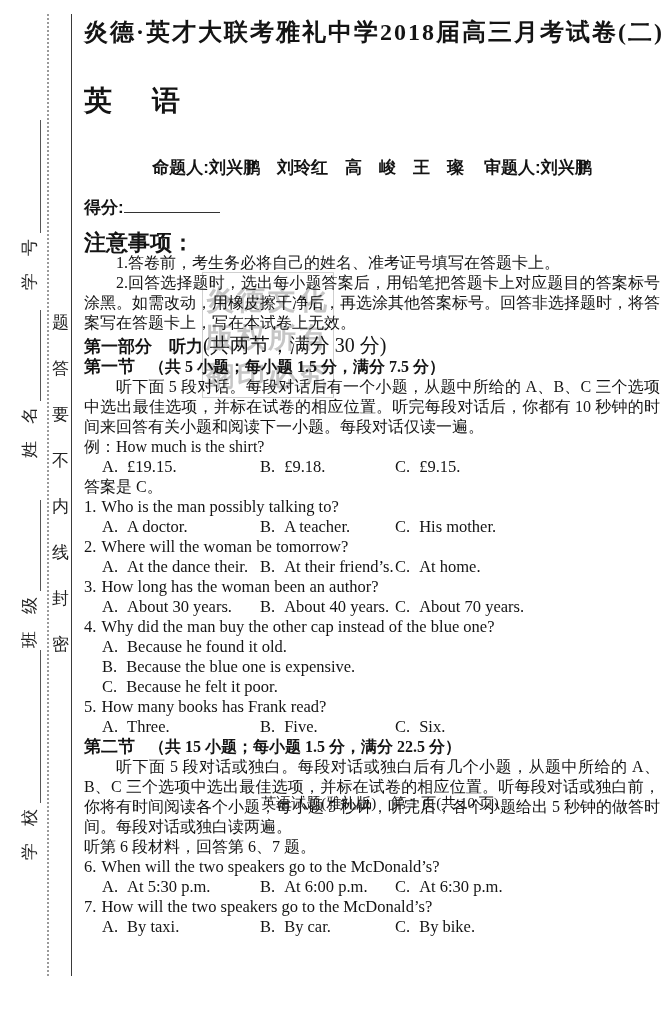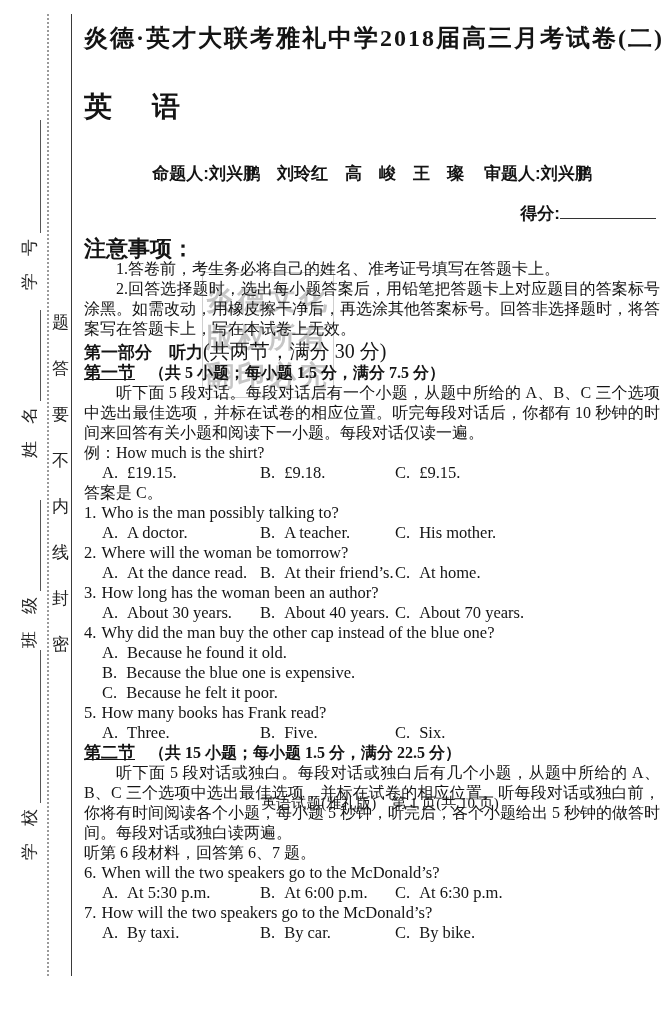--- a/index.html
+++ b/index.html
@@ -20,40 +20,40 @@
                 line-height:46px;white-space:pre;text-align:center;}
 
   
   .wm{position:absolute;left:202px;top:272px;width:132px;height:126px;border:1px solid #cfcfcf;
       display:flex;flex-direction:column;justify-content:space-between;align-items:center;
       padding:8px 0;box-sizing:border-box;color:#c6c6c6;font-weight:bold;font-size:28px;
       letter-spacing:3px;z-index:0;}
 
   
   .content{position:absolute;left:84px;top:0;width:576px;height:827px;box-sizing:border-box;
-           padding-top:14px;z-index:1;}
+           padding-top:8px;z-index:1;}
   .hei{font-family:"Liberation Sans",sans-serif;}
 
   .exam-title{font-size:24px;font-weight:bold;text-align:center;letter-spacing:2px;
               margin-top:8px;white-space:nowrap;}
   .subject{font-size:28px;font-weight:bold;letter-spacing:6px;margin-top:34px;}
   .setters{display:flex;justify-content:center;gap:20px;font-size:17px;font-weight:bold;
            margin-top:36px;white-space:nowrap;}
   .paper-info{font-size:16px;text-align:center;margin-top:17px;}
-  .score-row{margin-top:17px;text-align:right;padding-right:4px;font-size:17px;font-weight:bold;}
+  .score-row{margin-top:17px;text-align:left;padding-right:4px;font-size:17px;font-weight:bold;}
   .score-line{display:inline-block;width:96px;border-bottom:1px solid #333;height:14px;}
 
   .notice-heading{font-size:22px;font-weight:bold;margin-top:14px;line-height:20px;}
   .para{font-size:16px;line-height:20px;text-align:justify;text-indent:2em;margin:0;}
 
   .part-head{font-size:17px;line-height:20px;margin-top:2px;}
   .part-head .ph-bold{font-weight:bold;text-align:center;}
   .part-head .ph-note{font-weight:normal;font-size:20px;}
   .sec-head{font-size:17px;line-height:20px;}
-  .sec-head .ph-bold{font-weight:bold;text-decoration:underline;}
+  .sec-head .ph-bold{font-weight:bold;}
   .sec-head .ph-note{font-weight:bold;font-size:16px;margin-left:14px;}
 
   .exline{font-size:16px;line-height:20px;}
   .q{font-size:16.5px;line-height:20px;display:flex;gap:5px;}
   .opts{display:flex;padding-left:18px;font-size:16.5px;line-height:20px;}
   .opt{display:flex;gap:9px;}
   .o1{width:158px;}
   .o2{width:135px;}
   .o3{flex:1;}
   .sopt{display:flex;gap:9px;padding-left:18px;font-size:16.5px;line-height:20px;}
@@ -168,21 +168,21 @@
         </span>
     </div>
 
     <div class="q">
       <span>2.</span>
         <span>Where will the woman be tomorrow?</span>
     </div>
     <div class="opts">
       <span class="opt o1">
           <span>A.</span>
-          <span>At the dance read.</span>
+          <span>At the dance their.</span>
         </span>
       <span class="opt o2">
           <span>B.</span>
           <span>At their friend’s.</span>
         </span>
       <span class="opt o3">
           <span>C.</span>
           <span>At home.</span>
         </span>
     </div>

